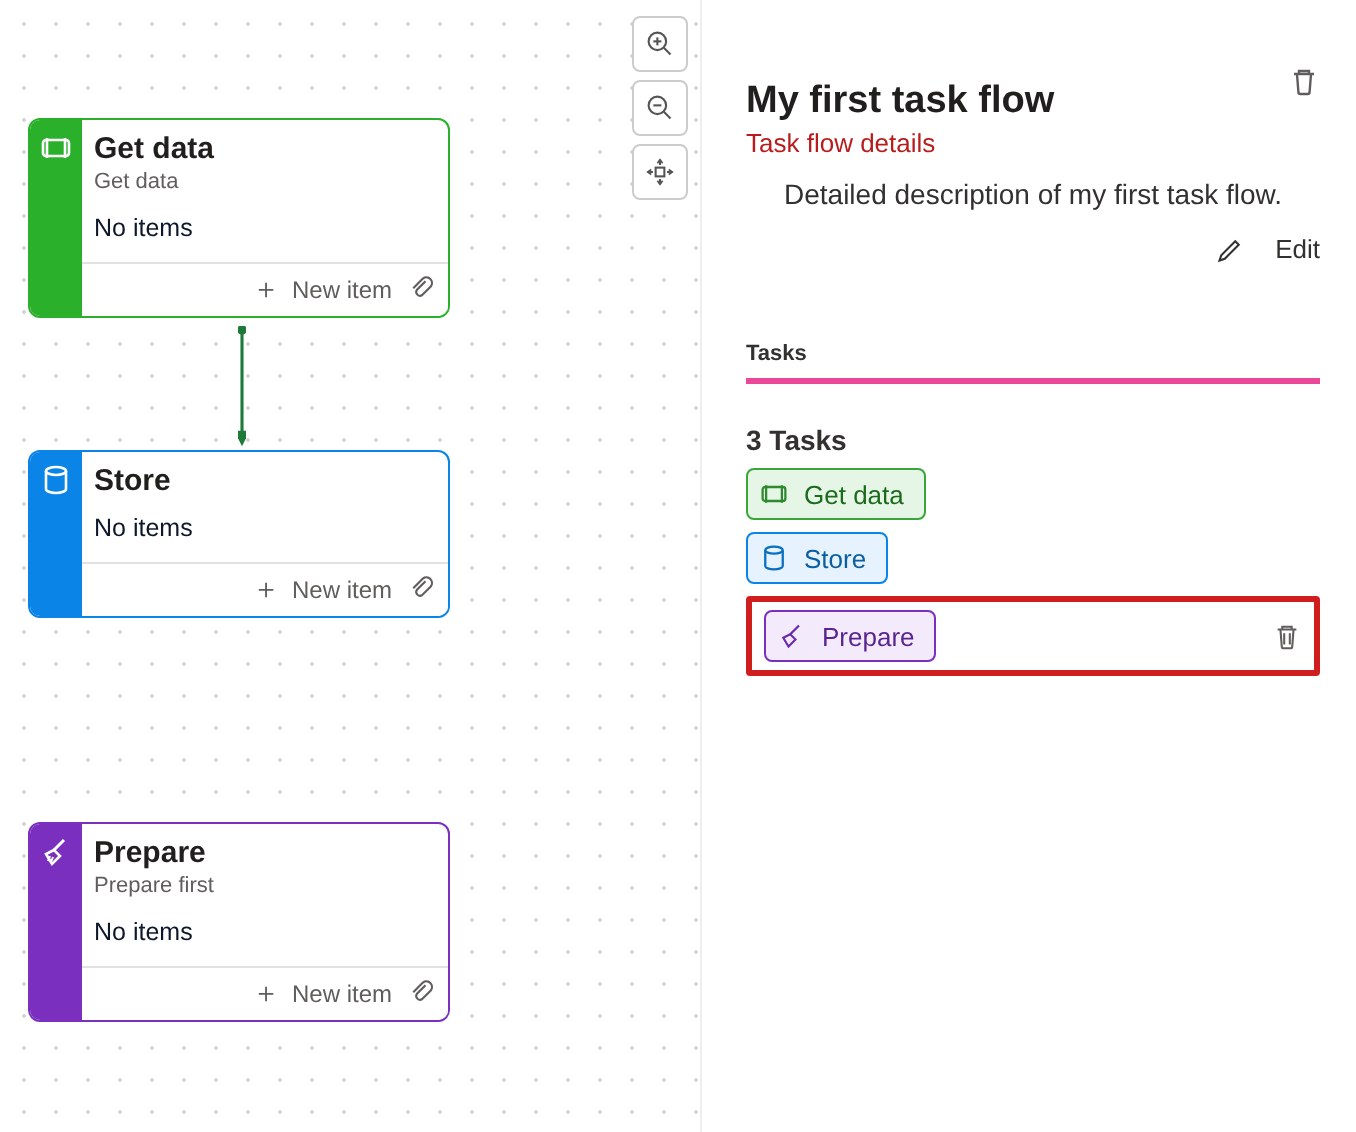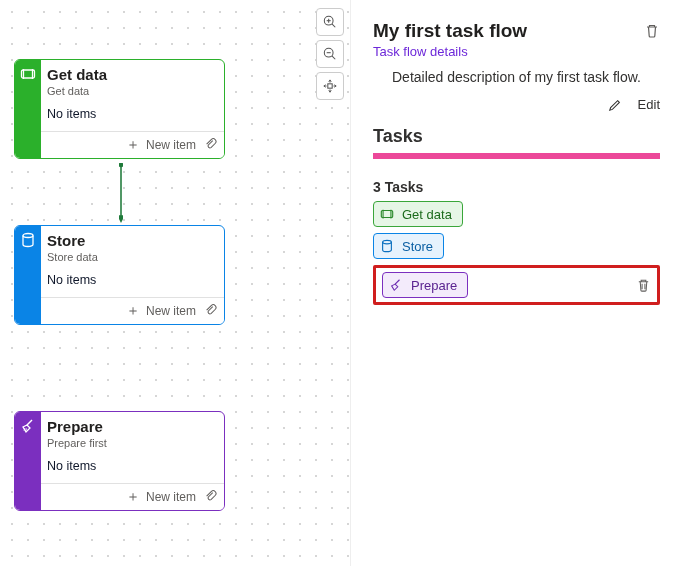--- a/index.html
+++ b/index.html
@@ -106,46 +106,47 @@
   }
   .details-header {
     display: flex;
     justify-content: space-between;
     align-items: center;
   }
   .details-title {
     font-size: 19px;
     font-weight: 600;
     color: #201f1e;
+    margin-top: 20px;
   }
   .details-sub {
     font-size: 13px;
-    color: #6d28d9;
+    color: #b91c1c;
     margin-top: 2px;
   }
   .details-desc {
     font-size: 14px;
     color: #323130;
     margin-top: 10px;
     text-align: center;
   }
   .edit-row {
     display: flex;
     justify-content: flex-end;
     margin-top: 12px;
     gap: 16px;
     align-items: center;
     font-size: 13px;
   }
   .tasks-heading {
-    font-size: 18px;
+    font-size: 11px;
     font-weight: 600;
-    margin-top: 14px;
+    margin-top: 39px;
     padding-bottom: 6px;
-    border-bottom: 6px solid #ec4899;
+    border-bottom: 3px solid #ec4899;
   }
   .task-count {
     font-size: 14px;
     font-weight: 600;
     margin-top: 20px;
     margin-bottom: 4px;
   }
   .pill-row {
     display: flex;
     align-items: center;
@@ -249,21 +250,20 @@
 
   <div class="card card-store">
     <div class="card-strip">
       <svg width="16" height="16" viewBox="0 0 16 16">
           <ellipse cx="8" cy="3.5" rx="5" ry="2" fill="none" stroke="#fff" stroke-width="1.3"></ellipse>
           <path d="M3 3.5 V12.5 a5 2 0 0 0 10 0 V3.5" fill="none" stroke="#fff" stroke-width="1.3"></path>
         </svg>
     </div>
     <div class="card-body">
       <div class="card-title">Store</div>
-      <div class="card-sub">Store data</div>
       <div class="card-noitems">No items</div>
       <div class="card-footer">
         <span class="plus">＋</span>
         <span>New item</span>
         <svg width="14" height="14" viewBox="0 0 16 16" style="margin-left:4px">
             <path d="M10 3 L5 8 a2.2 2.2 0 0 0 3 3 L13 6 a3.2 3.2 0 0 0 -4.5 -4.5 L3 7" fill="none" stroke="#605e5c" stroke-width="1.2"></path>
           </svg>
       </div>
     </div>
   </div>

